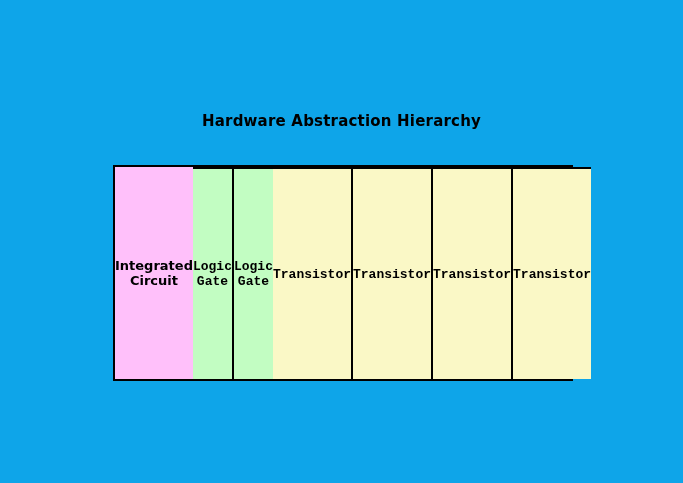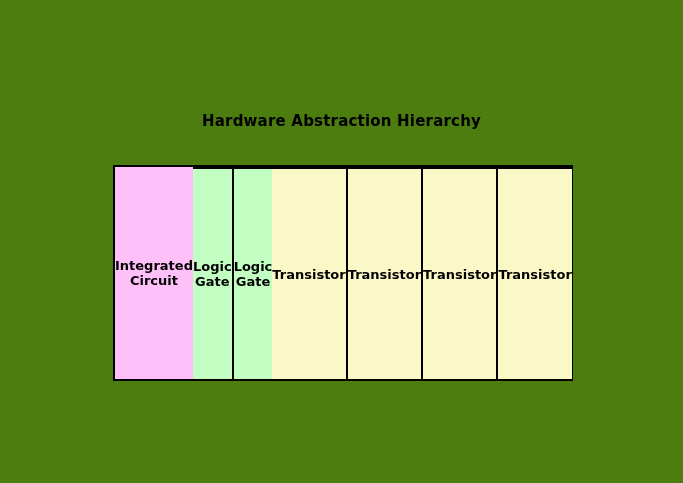--- a/index.html
+++ b/index.html
@@ -4,21 +4,21 @@
 <style>
   html, body {
     margin: 0;
     padding: 0;
     background: #ffffff;
   }
   .canvas {
     position: relative;
     width: 683px;
     height: 483px;
-    background: #4d7c0f;
+    background: #0ea5e9;
     overflow: hidden;
     font-family: "DejaVu Sans", "Liberation Sans", sans-serif;
     color: #000000;
   }
   .title {
     position: absolute;
     top: 112px;
     left: 0;
     width: 100%;
     margin: 0;
@@ -39,20 +39,21 @@
     display: flex;
     flex-direction: row;
   }
   .level {
     display: flex;
     flex: 1 1 0;
     min-height: 0;
   }
   .level + .level {
     border-top: 2px solid #000000;
+    font-family: Liberation Mono, monospace;
   }
   .block {
     flex: 1 1 0;
     display: flex;
     align-items: center;
     justify-content: center;
     font-size: 13px;
     font-weight: bold;
     text-align: center;
     color: #000000;

